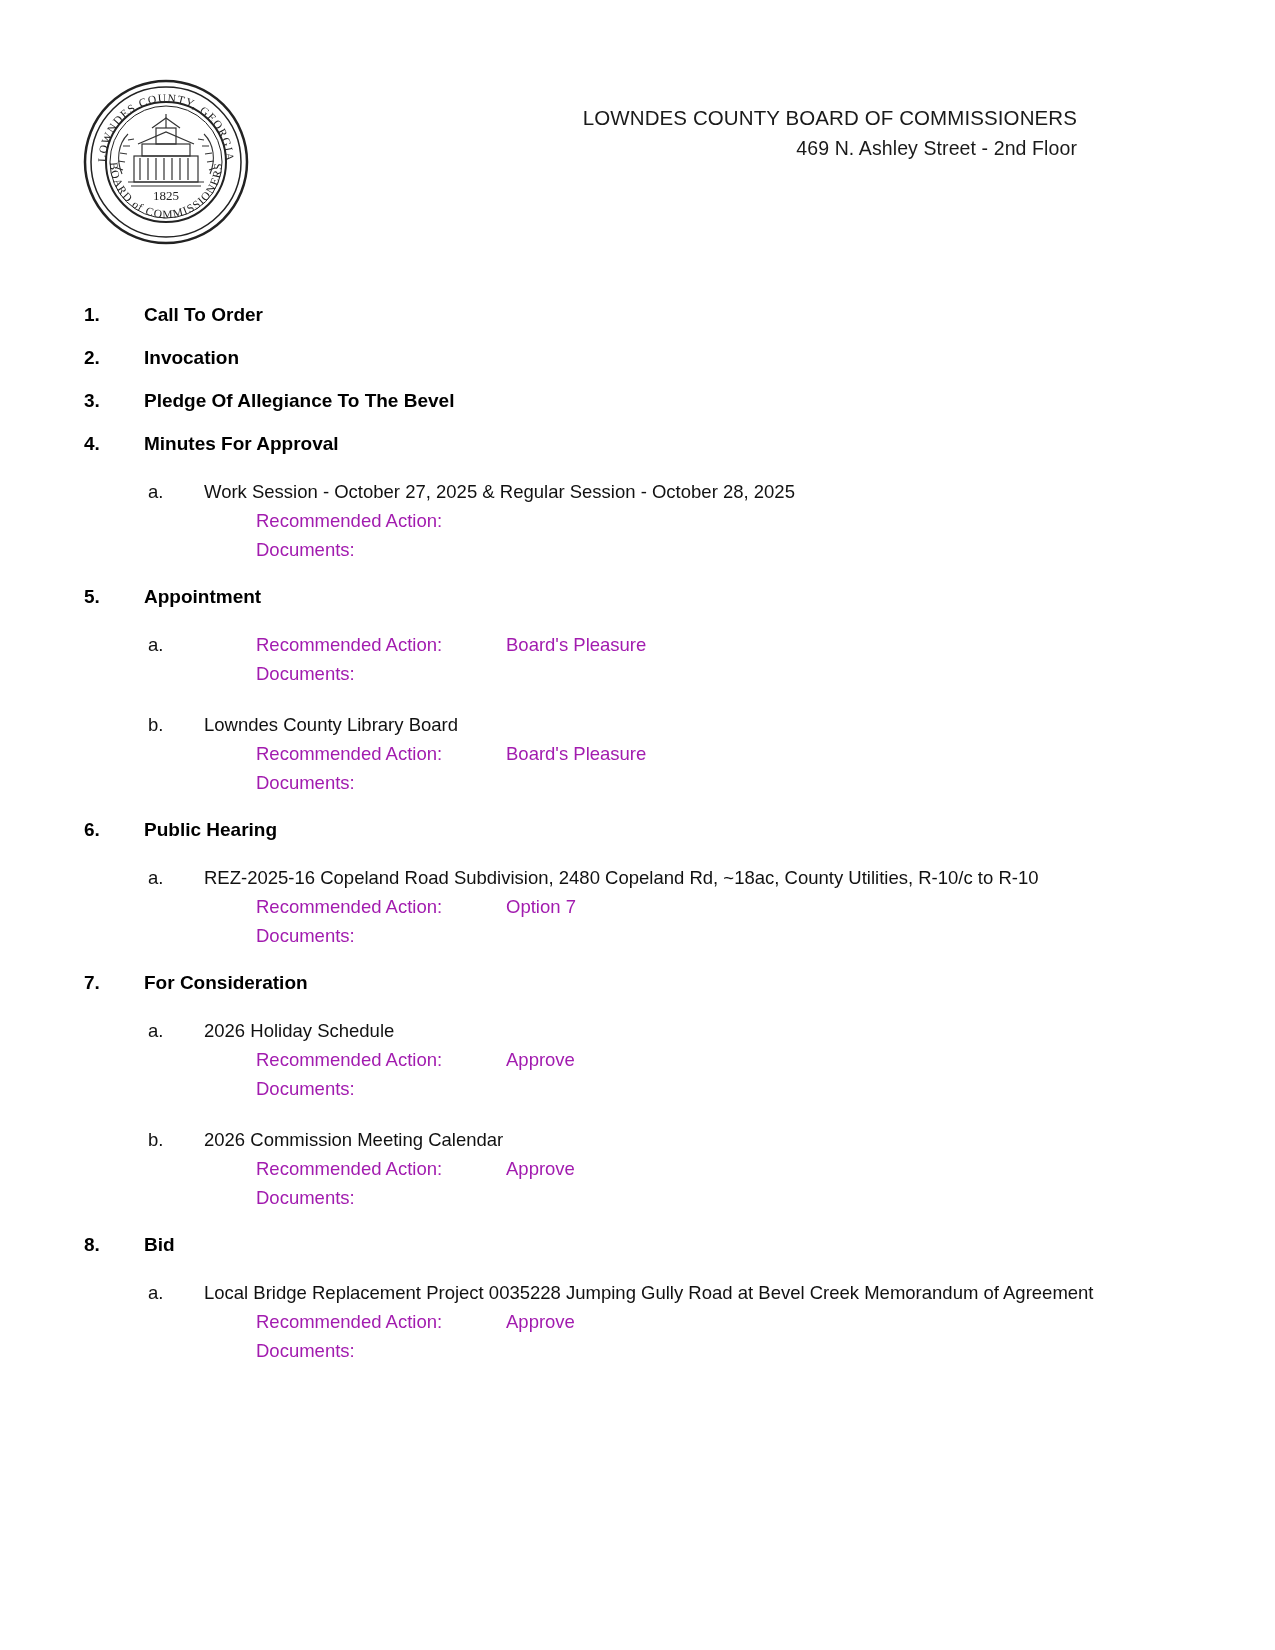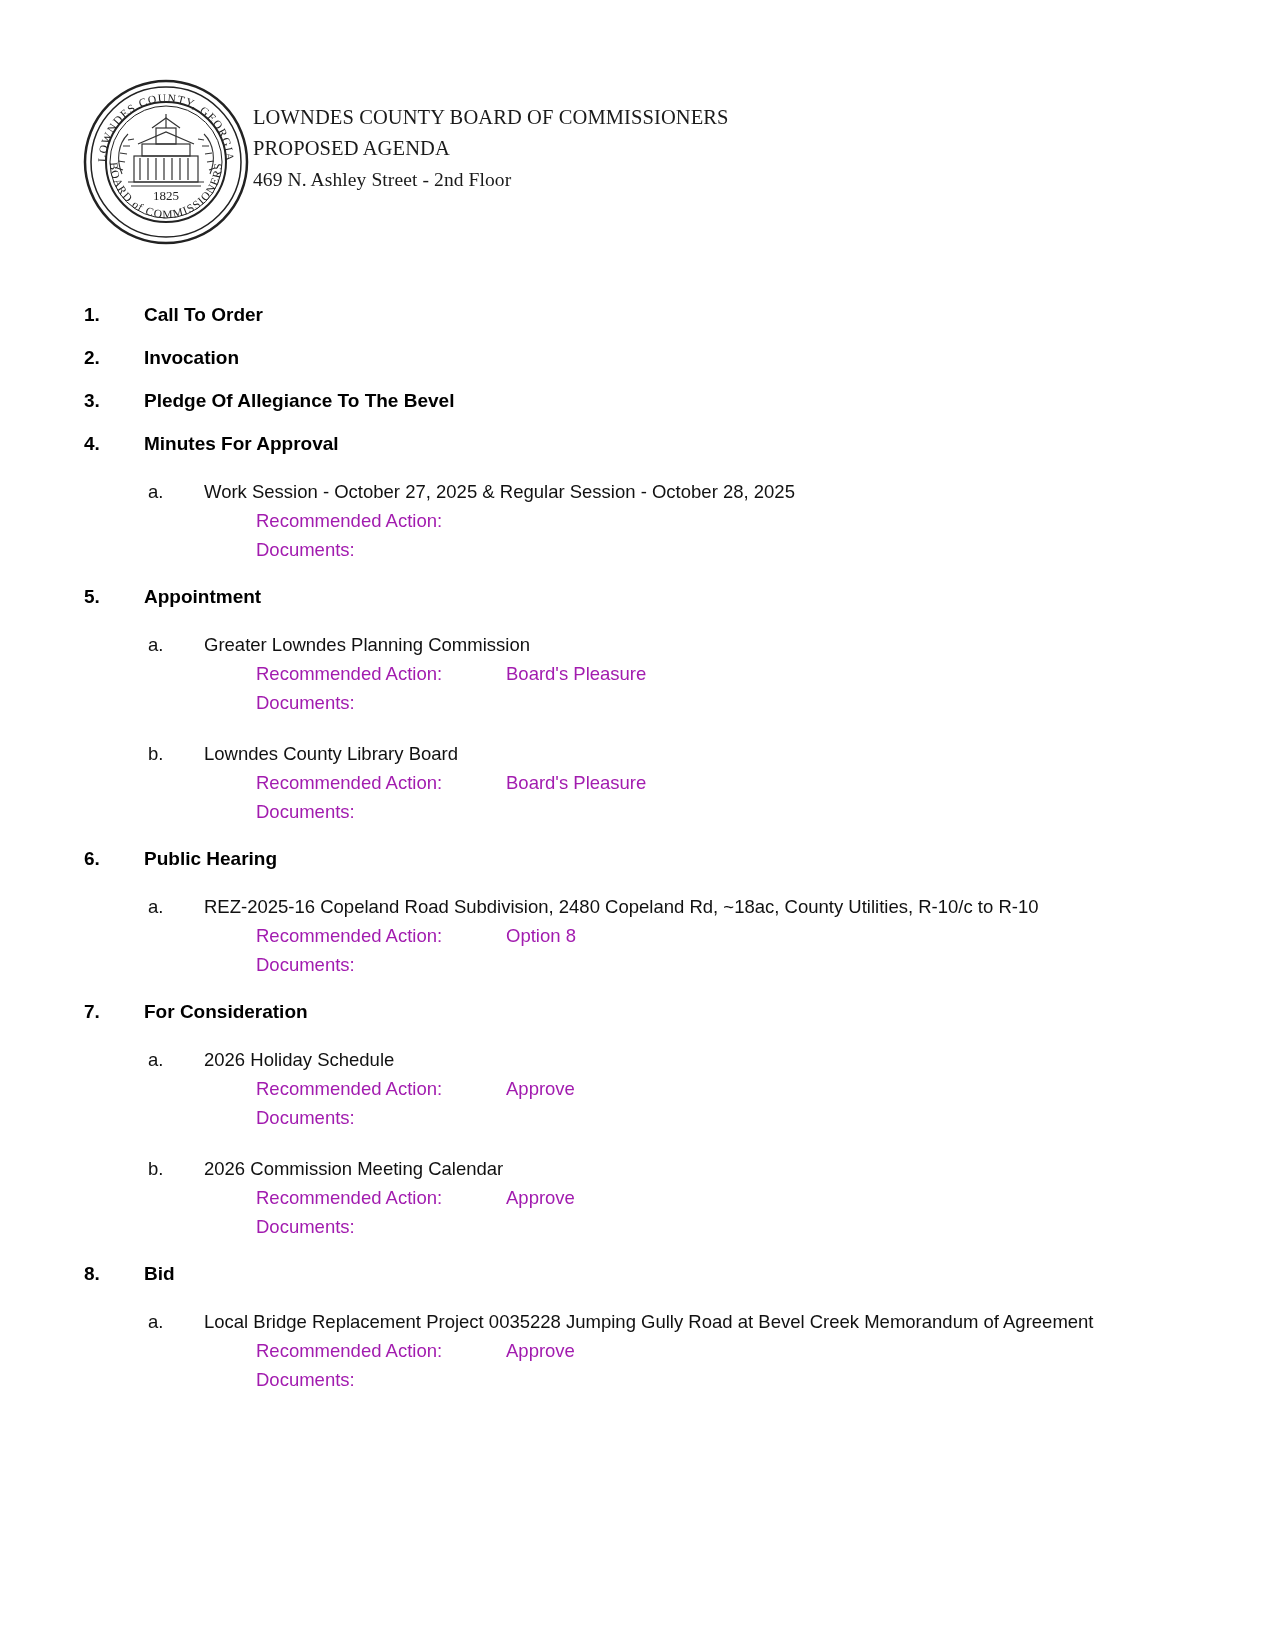--- a/index.html
+++ b/index.html
@@ -35,24 +35,23 @@
     display: flex;
     justify-content: center;
     align-items: flex-start;
     padding-top: 8px;
   }
   .seal svg {
     display: block;
   }
   .header-text {
     flex: 1 1 auto;
-    text-align: left;
+    text-align: right;
     padding-right: 120px;
     padding-top: 32px;
-    font-family: Liberation Serif, serif;
   }
   .header-text .line {
     font-size: 20.5px;
     line-height: 31px;
     letter-spacing: 0.1px;
     white-space: nowrap;
     color: #1a1a1a;
   }
   .header-text .line.small {
     font-size: 19.5px;
@@ -163,21 +162,20 @@
           <textPath href="#arcTop" startOffset="50%" text-anchor="middle">LOWNDES COUNTY, GEORGIA</textPath>
         </text>
         <text font-family="Liberation Serif, serif" font-size="11.5" fill="#222" letter-spacing="1.1">
           <textPath href="#arcBot" startOffset="50%" text-anchor="middle">BOARD of COMMISSIONERS</textPath>
         </text>
       </svg>
     </div>
 
     <div class="header-text">
       <div class="line">LOWNDES COUNTY BOARD OF COMMISSIONERS</div>
-      <div class="line">PROPOSED AGENDA</div>
       <div class="line small">469 N. Ashley Street - 2nd Floor</div>
     </div>
   </div>
 
   <div class="agenda">
 
     <div class="item-block tight">
       <div class="item">
         <div class="item-num">1.</div>
         <div class="item-title">Call To Order</div>
@@ -220,21 +218,20 @@
     </div>
 
     <div class="item-block">
       <div class="item">
         <div class="item-num">5.</div>
         <div class="item-title">Appointment</div>
       </div>
       <div class="subitem">
         <div class="sub-letter">a.</div>
         <div class="sub-body">
-          <div class="sub-title">Greater Lowndes Planning Commission</div>
           <div class="sub-line">
             <span class="lbl">Recommended Action:</span>
             <span class="val">Board's Pleasure</span>
           </div>
           <div class="sub-line">
             <span class="lbl">Documents:</span>
             <span class="val"></span>
           </div>
         </div>
       </div>
@@ -258,21 +255,21 @@
       <div class="item">
         <div class="item-num">6.</div>
         <div class="item-title">Public Hearing</div>
       </div>
       <div class="subitem">
         <div class="sub-letter">a.</div>
         <div class="sub-body">
           <div class="sub-title">REZ-2025-16 Copeland Road Subdivision, 2480 Copeland Rd, ~18ac, County Utilities, R-10/c to R-10</div>
           <div class="sub-line">
             <span class="lbl">Recommended Action:</span>
-            <span class="val">Option 8</span>
+            <span class="val">Option 7</span>
           </div>
           <div class="sub-line">
             <span class="lbl">Documents:</span>
             <span class="val"></span>
           </div>
         </div>
       </div>
     </div>
 
     <div class="item-block">

